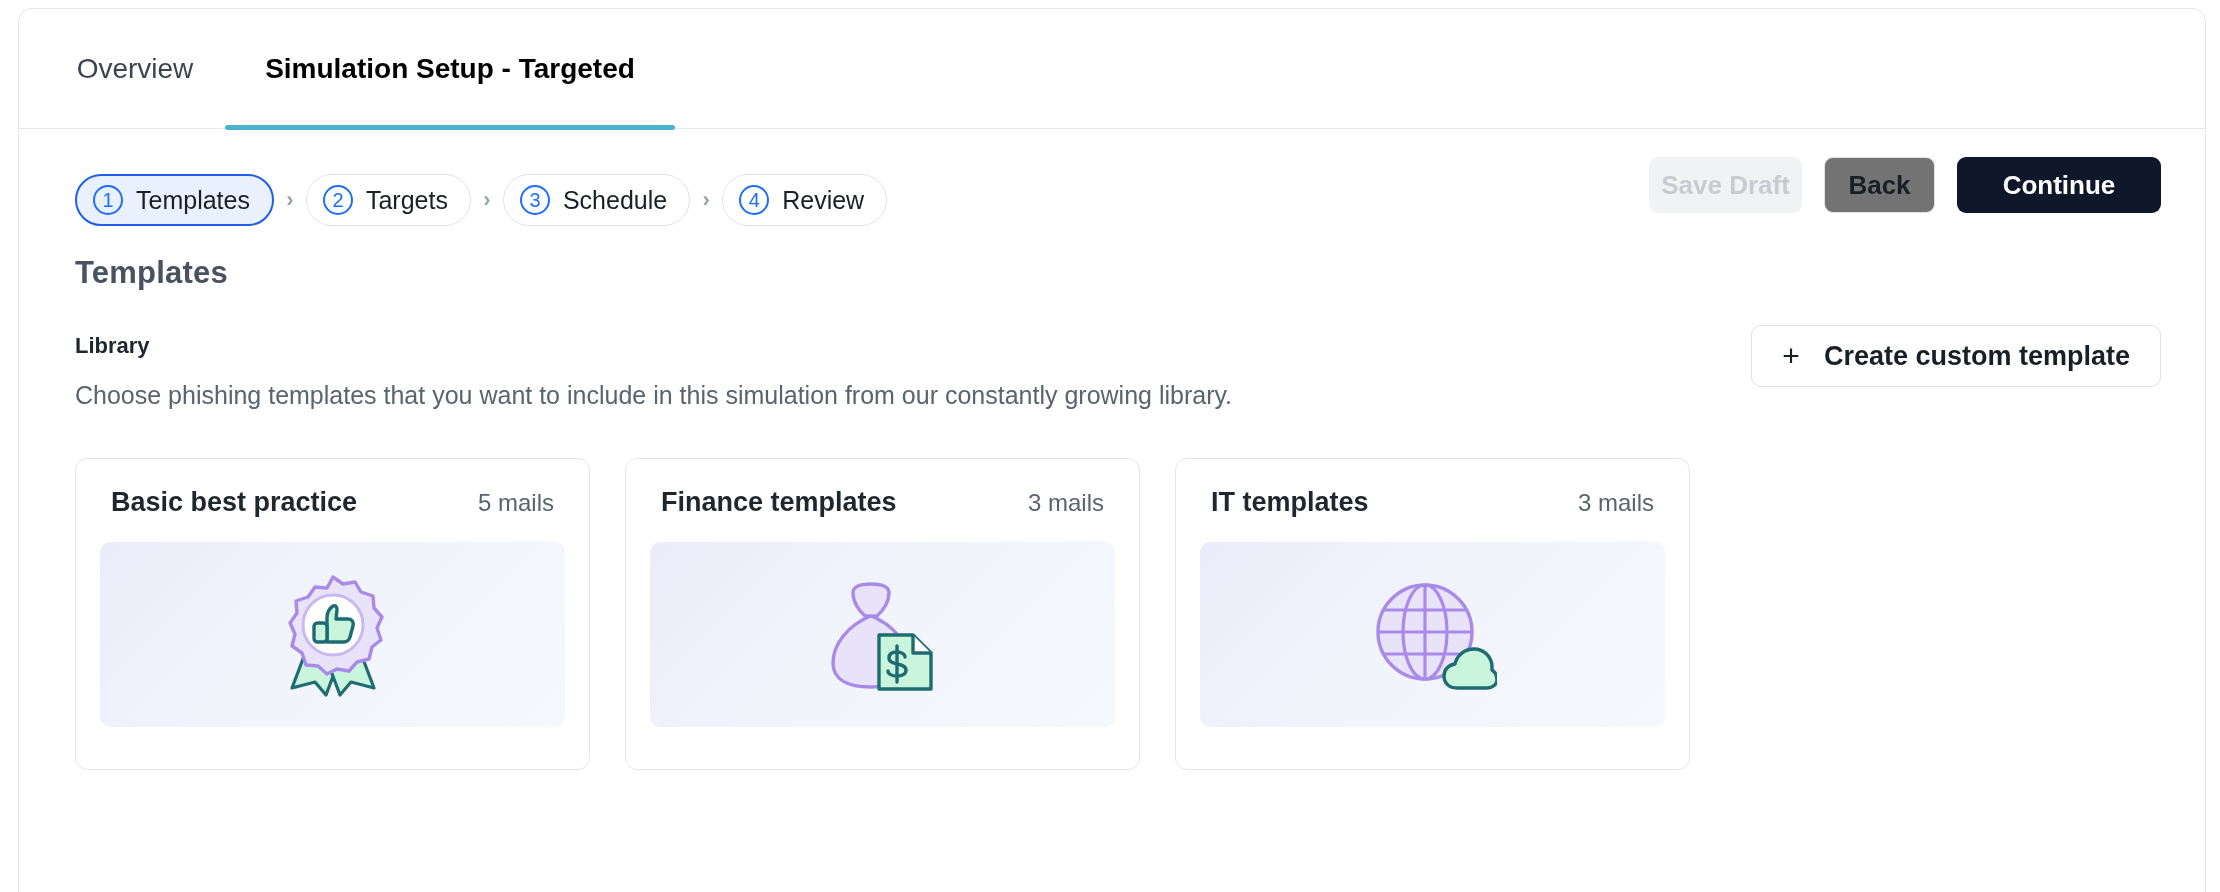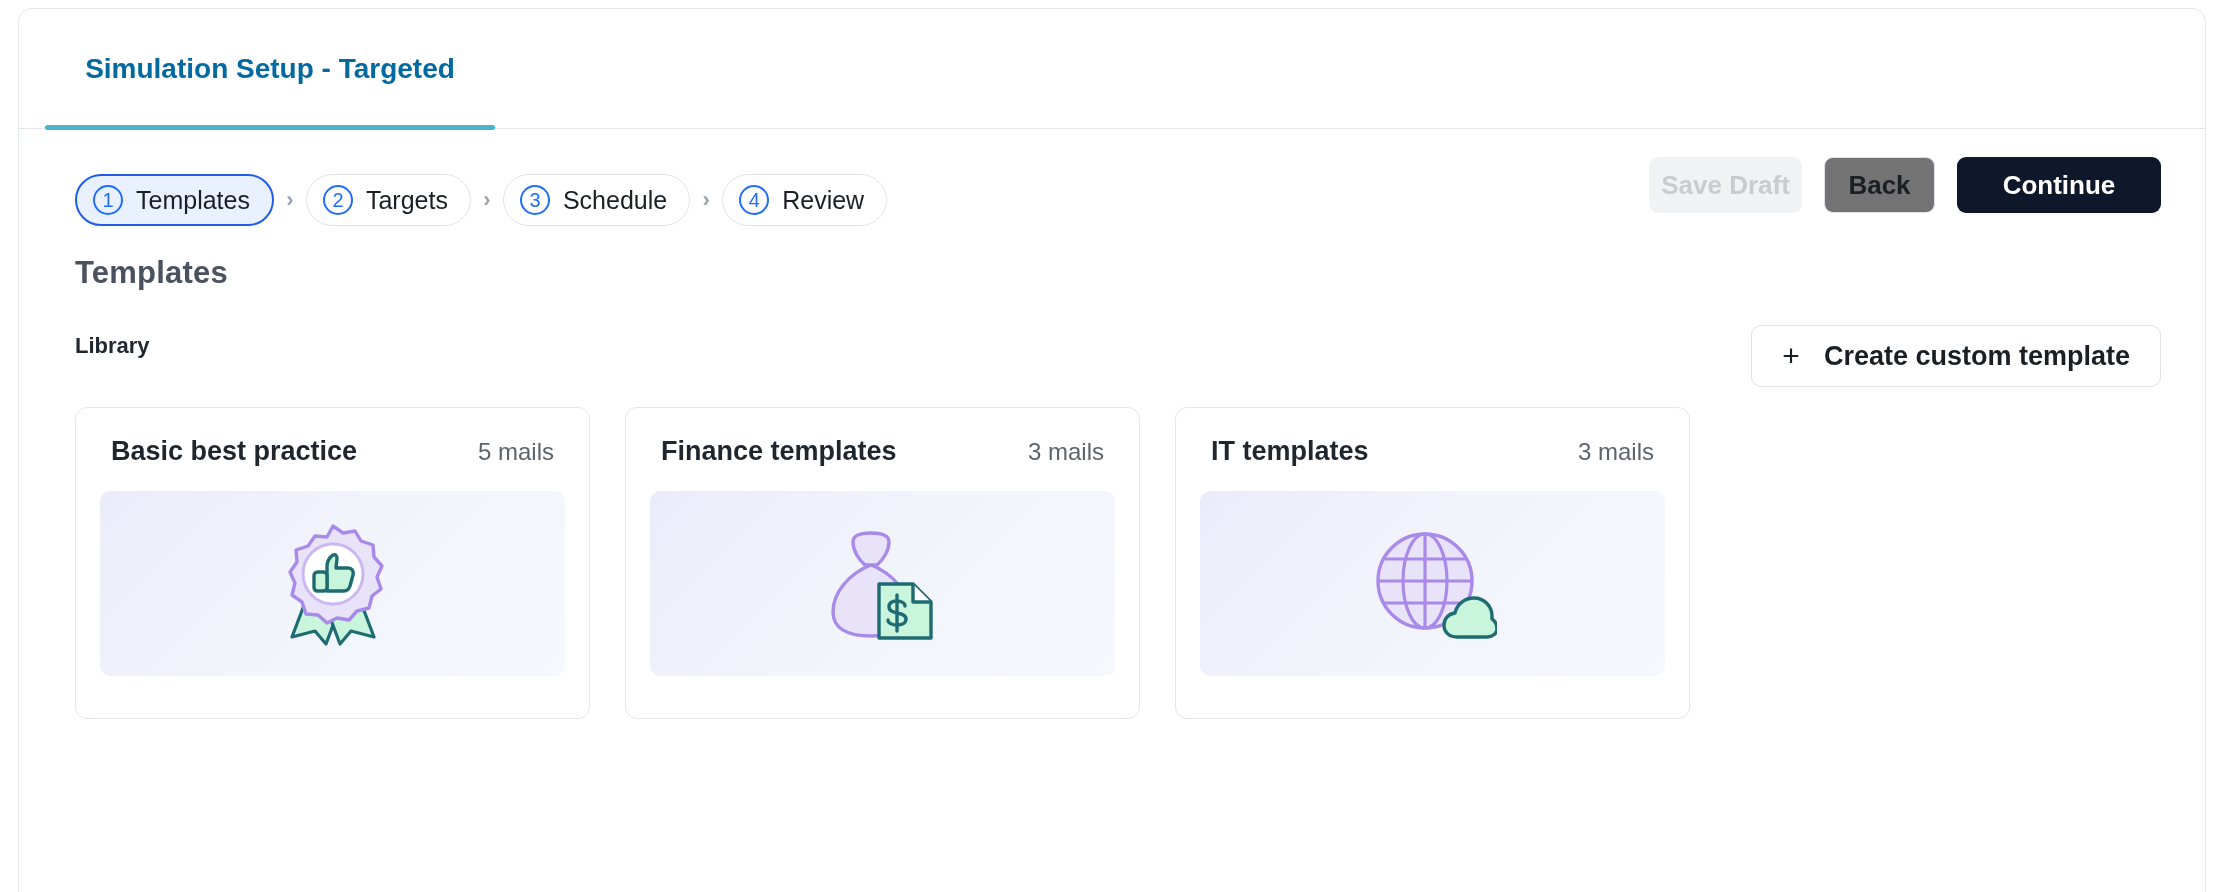--- a/index.html
+++ b/index.html
@@ -40,21 +40,21 @@
     height: 120px;
     display: flex;
     align-items: center;
     justify-content: center;
     font-size: 28px;
     color: #3d444d;
     cursor: pointer;
     user-select: none;
   }
   .tab.tab-overview { width: 180px; }
-  .tab.tab-sim { width: 450px; font-weight: bold; color: #0369a1; text-align: right; }
+  .tab.tab-sim { width: 450px; font-weight: bold; color: #000000; text-align: right; }
   .tab .underline {
     position: absolute;
     left: 0; right: 0; bottom: -1px;
     height: 5px;
     background: #4cb3ce;
     border-radius: 3px;
   }
 
   
   .body-area {
@@ -248,20 +248,23 @@
     justify-content: center;
   }
   .card-art svg { display: block; }
 </style>
 </head>
 <body>
 
 <div class="app-shell">
 
   <div class="tabbar">
+    <div class="tab tab-overview">
+      <span>Overview</span>
+    </div>
     <div class="tab tab-sim">
       <span>Simulation Setup - Targeted</span>
       <span class="underline"></span>
     </div>
   </div>
 
   <div class="body-area">
 
     <div class="stepper-row">
 
@@ -302,20 +305,21 @@
         <div class="btn btn-continue">
           <span>Continue</span>
         </div>
       </div>
     </div>
 
     <div class="section-title">Templates</div>
 
     <div class="library-row">
       <div class="library-title">Library</div>
+      <div class="library-desc">Choose phishing templates that you want to include in this simulation from our constantly growing library.</div>
 
       <div class="btn-create">
         <span class="plus">+</span>
         <span class="ctext">Create custom template</span>
       </div>
     </div>
 
     <div class="cards">
 
       <div class="card">

